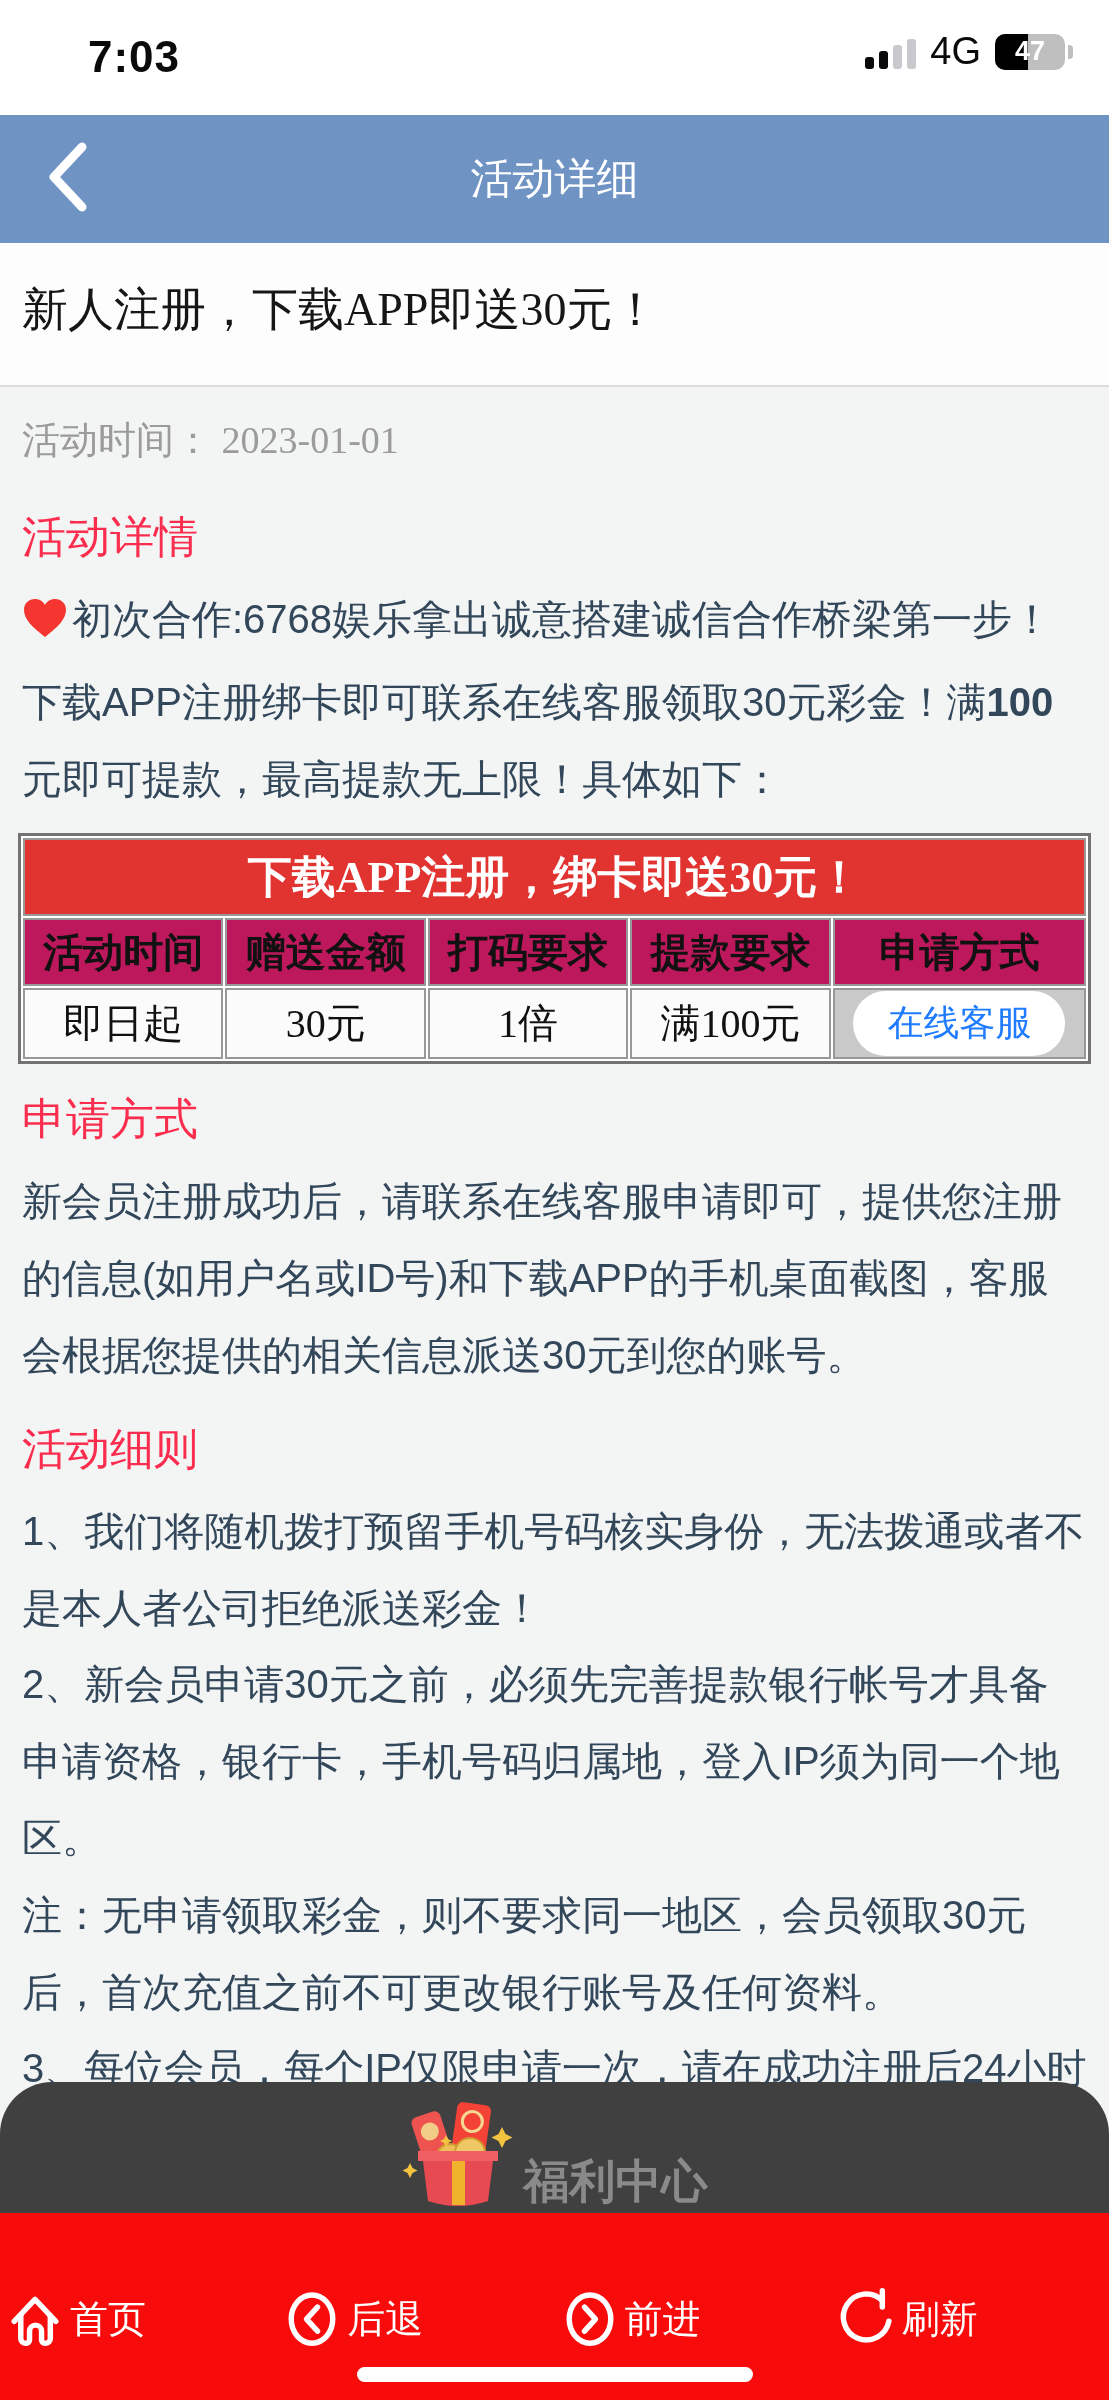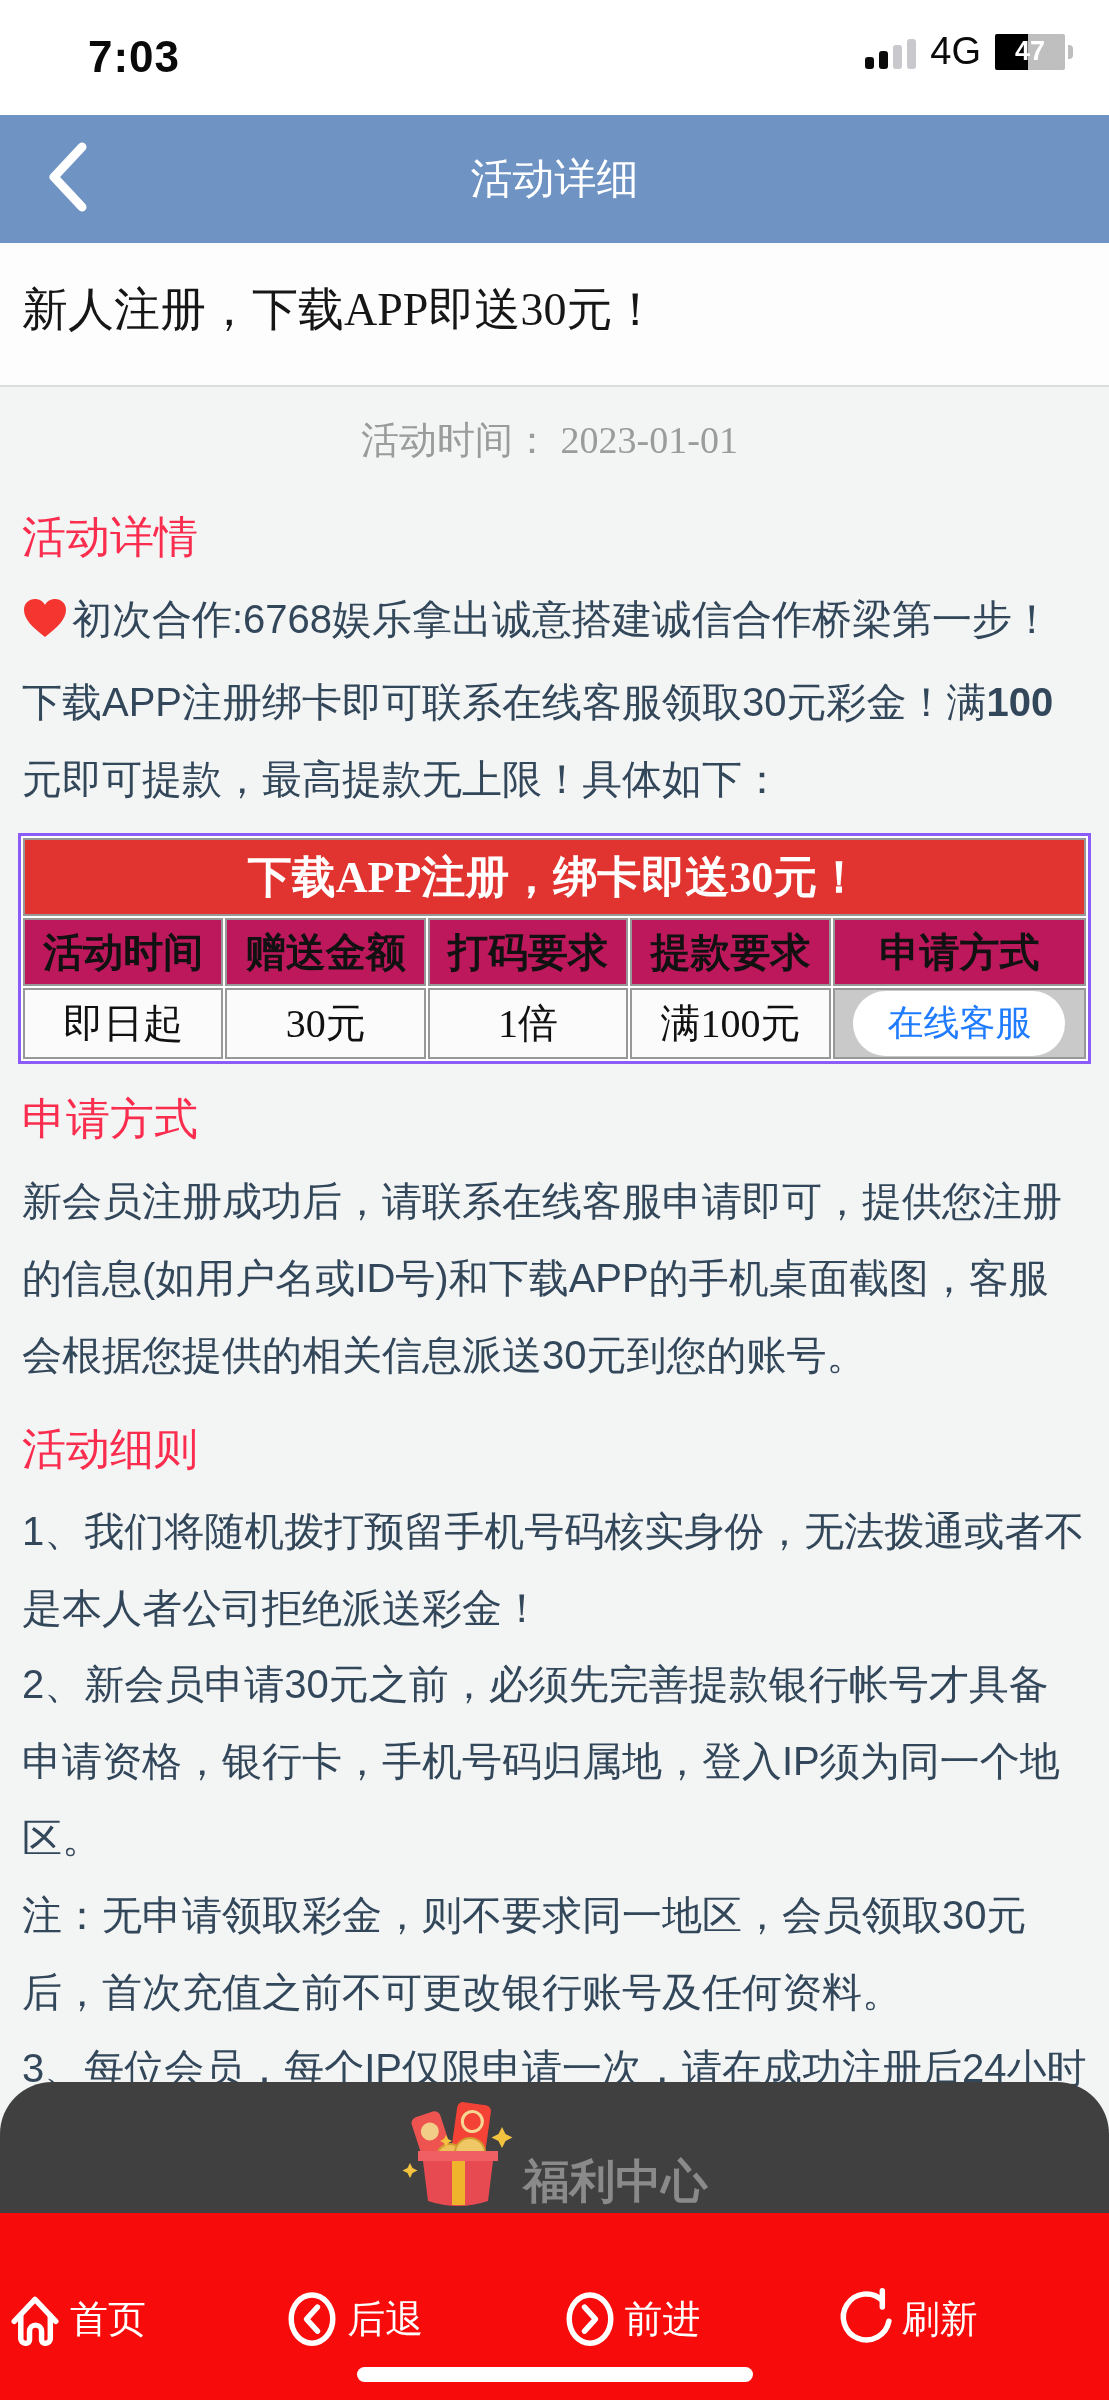--- a/index.html
+++ b/index.html
@@ -10,41 +10,41 @@
   .status-bar{height:115px;background:#ffffff;position:relative;}
   .sb-time{position:absolute;left:88px;top:32px;font-size:44px;font-weight:700;color:#0a0a0a;letter-spacing:1px;}
   .sb-right{position:absolute;right:36px;top:30px;display:flex;align-items:center;gap:14px;text-align:center;}
   .sig{display:flex;align-items:flex-end;gap:5px;height:34px;}
   .sig span{width:9px;border-radius:3px;display:block;}
   .sig .b1{height:12px;background:#0a0a0a;}
   .sig .b2{height:18px;background:#0a0a0a;}
   .sig .b3{height:24px;background:#c9c9cd;}
   .sig .b4{height:30px;background:#c9c9cd;}
   .net{font-size:38px;color:#0a0a0a;}
-  .battery{position:relative;width:70px;height:36px;border-radius:2px;background:#bfbfbf;overflow:hidden;}
+  .battery{position:relative;width:70px;height:36px;border-radius:10px;background:#bfbfbf;overflow:hidden;}
   .battery .fill{position:absolute;left:0;top:0;bottom:0;width:47%;background:#000;}
   .battery .pct{position:absolute;inset:0;display:flex;align-items:center;justify-content:center;color:#fff;font-size:27px;font-weight:700;}
   .bat-cap{width:5px;height:14px;background:#bfbfbf;border-radius:0 4px 4px 0;margin-left:-11px;}
 
   
   .app-header{height:128px;background:#6f94c4;position:relative;display:flex;align-items:center;justify-content:center;}
   .back-btn{position:absolute;left:22px;top:0;height:128px;width:90px;display:flex;align-items:center;justify-content:center;cursor:pointer;}
   .hdr-title{color:#ffffff;font-size:42px;}
 
   
   .title-block{background:#fdfdfd;padding:36px 22px 44px 22px;border-bottom:2px solid #ddddde;}
   .article-title{font-family:"Liberation Serif",serif;font-size:46px;color:#161616;}
-  .date-row{padding:28px 32px 16px 22px;font-family:"Liberation Serif",serif;font-size:38px;color:#9b9b9b;text-align:center;}
+  .date-row{padding:28px 32px 16px 22px;font-family:"Liberation Serif",serif;font-size:38px;color:#9b9b9b;}
   .section-h{margin:26px 22px 14px 22px;font-size:44px;color:#fb2d4e;}
   .body-p{margin:6px 22px 16px 22px;font-size:40px;line-height:1.92;color:#33475b;}
   .body-p b{font-weight:700;}
   .heart{display:inline-block;vertical-align:-6px;margin-right:4px;}
 
   
-  .promo-table{margin:14px 18px 10px 18px;border-collapse:separate;border-spacing:2px;background:#ffffff;border:3px solid #8b5cf6;width:1073px;table-layout:fixed;}
+  .promo-table{margin:14px 18px 10px 18px;border-collapse:separate;border-spacing:2px;background:#ffffff;border:3px solid #737373;width:1073px;table-layout:fixed;}
   .promo-table td,.promo-table th{border:2px solid #989898;text-align:center;vertical-align:middle;}
   .banner-cell{background:#e13431;color:#ffffff;font-family:"Liberation Serif",serif;font-weight:700;font-size:44px;height:72px;}
   .promo-table th{background:#be185d;font-size:40px;font-weight:700;color:#111;height:62px;font-family:"Liberation Sans",sans-serif;}
   .promo-table td.data{background:#fbfbfb;font-family:"Liberation Serif",serif;font-size:40px;color:#111;height:62px;}
   .promo-table td.svc{background:#c9c9c9;}
   .svc-btn{display:inline-block;background:#ffffff;color:#1f7bff;font-size:36px;padding:8px 34px;border-radius:36px;cursor:pointer;font-family:"Liberation Sans",sans-serif;}
   .col-a{width:19%;} .col-b{width:19%;} .col-c{width:19%;} .col-d{width:19%;} .col-e{width:24%;}
 
   .rule-p{margin:0 22px;font-size:40px;line-height:1.92;color:#33475b;}
 

